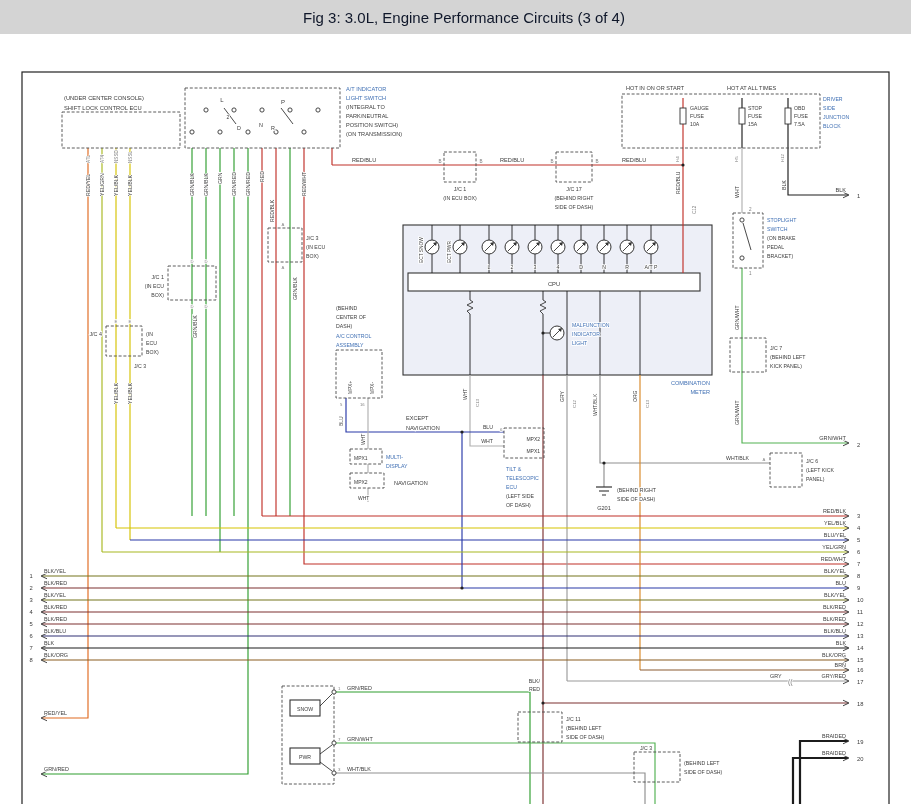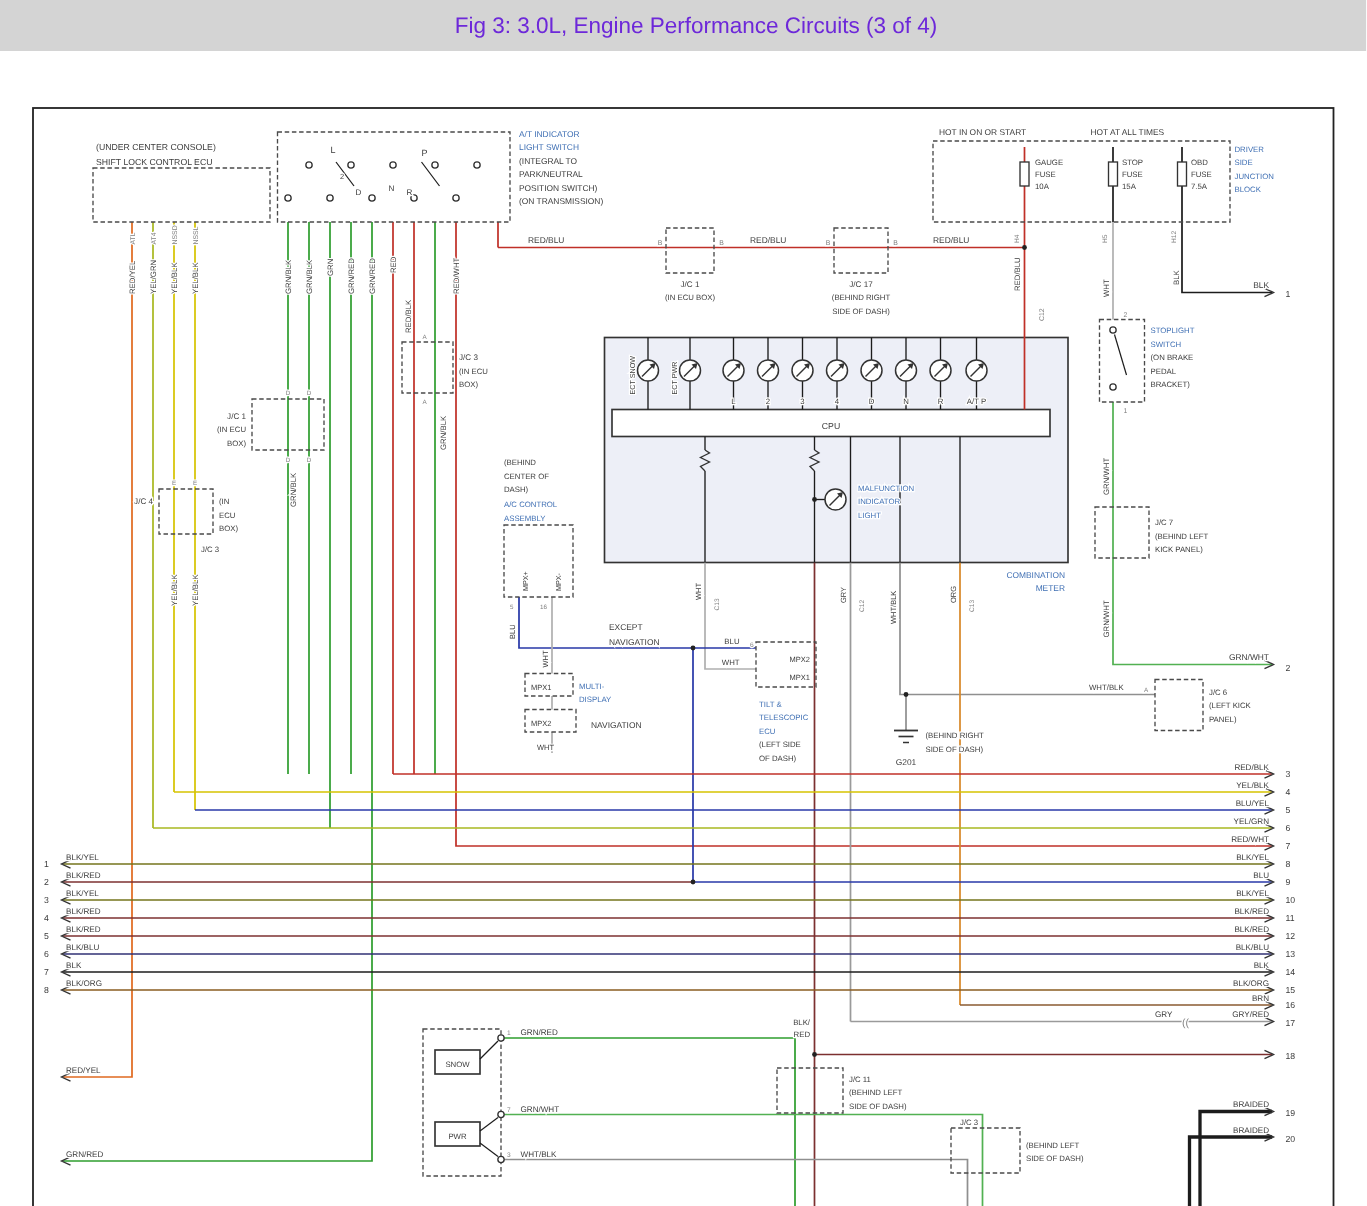--- a/index.html
+++ b/index.html
@@ -1,20 +1,20 @@
 <!DOCTYPE html>
 <html><head>
 <meta charset="utf-8">
 <style>
   html,body{margin:0;padding:0;background:#fff;}
   .page{position:relative;width:911px;height:804px;background:#ffffff;overflow:hidden;
         font-family:"Liberation Sans",sans-serif;}
   .titlebar{position:absolute;top:0;left:0;width:911px;height:34px;background:#d4d4d4;
             display:flex;align-items:center;justify-content:center;z-index:2;}
-  .titlebar span{font-size:15px;color:#6d28d9;padding-left:17px;}
+  .titlebar span{font-size:15px;color:#0f172a;padding-left:17px;}
   svg{position:absolute;left:0;top:0;z-index:1;}
   svg text{font-family:"Liberation Sans",sans-serif;}
 </style>
 </head>
 <body>
 
 <div class="page">
   <div class="titlebar">
     <span>Fig 3: 3.0L, Engine Performance Circuits (3 of 4)</span>
   </div>

